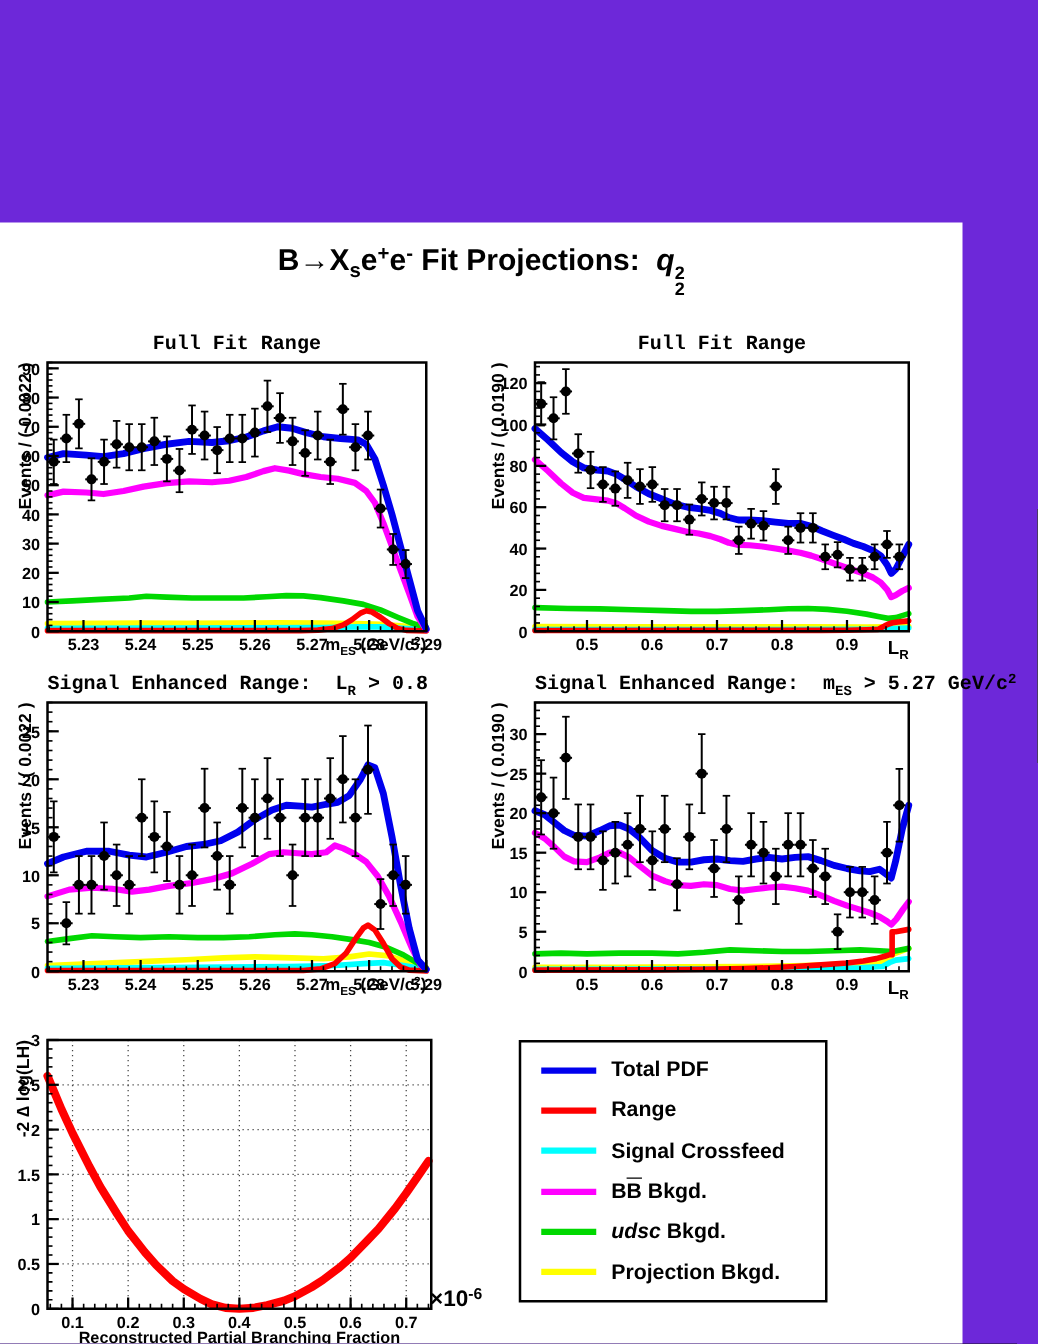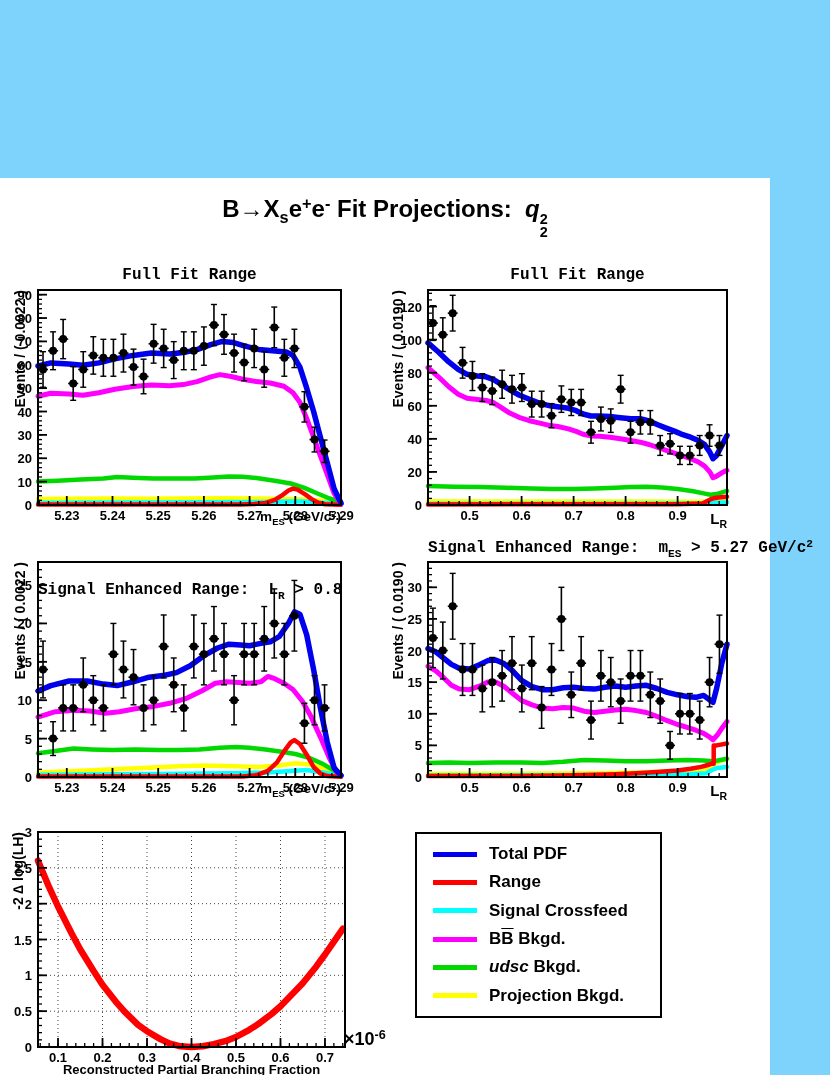--- a/index.html
+++ b/index.html
@@ -1,36 +1,36 @@
 <!DOCTYPE html>
 <html><head>
 <meta charset="utf-8">
 <style>
   html,body{margin:0;padding:0;background:#000;}
-  .page{position:relative;width:830px;height:1075px;background:#7dd3fc;overflow:hidden;
+  .page{position:relative;width:830px;height:1075px;background:#6d28d9;overflow:hidden;
         font-family:"Liberation Sans",sans-serif;font-weight:bold;color:#000;}
   .canvas{position:absolute;left:0;top:178px;width:770px;height:897px;background:#fff;}
   .main-title{position:absolute;left:0;top:16px;width:770px;text-align:center;
               font-size:24px;white-space:pre;}
   .main-title sub{font-size:0.68em;vertical-align:-0.35em;}
   .main-title sup{font-size:0.68em;vertical-align:0.5em;}
   .qi{font-style:italic;}
   .stack{display:inline-flex;flex-direction:column;font-size:0.6em;line-height:0.9;
          vertical-align:-0.45em;}
   .ptitle{position:absolute;text-align:center;font-size:16px;white-space:pre;font-family:Liberation Mono, monospace;}
   .ptitle sub{font-size:0.7em;vertical-align:-0.45em;}
   .ptitle sup{font-size:0.7em;vertical-align:0.45em;}
   .ylab{position:absolute;width:215px;transform:rotate(-90deg);transform-origin:0 0;
         text-align:right;font-size:14px;white-space:pre;}
   .xlab{position:absolute;font-size:13.5px;white-space:pre;}
   .xlab sub{font-size:0.7em;vertical-align:-0.4em;}
   .xlab sup{font-size:0.7em;vertical-align:0.45em;}
   .plot{position:absolute;overflow:visible;}
   .plot text{font-family:"Liberation Sans",sans-serif;font-weight:bold;font-size:13px;fill:#000;}
-  .legend{position:absolute;left:415px;top:654px;width:247px;height:186px;background:#fff;
+  .legend{position:absolute;left:415px;top:654px;width:247px;height:210px;background:#fff;
           border:2px solid #000;box-sizing:border-box;display:flex;flex-direction:column;
           justify-content:space-around;padding:6px 0;}
   .legend-item{display:flex;align-items:center;gap:12px;padding-left:16px;font-size:17px;white-space:pre;}
   .legend-swatch{width:44px;height:5px;flex:0 0 44px;}
   .ov{text-decoration:overline;}
   .it{font-style:italic;}
 </style>
 </head>
 <body>
 
@@ -554,21 +554,21 @@
         <text x="-6" y="120.76923076923076" text-anchor="end">60</text>
         <line x1="0" x2="9" y1="82.69230769230768" y2="82.69230769230768" stroke="#000" stroke-width="1.8"></line>
         <text x="-6" y="87.69230769230768" text-anchor="end">80</text>
         <line x1="0" x2="9" y1="49.61538461538461" y2="49.61538461538461" stroke="#000" stroke-width="1.8"></line>
         <text x="-6" y="54.61538461538461" text-anchor="end">100</text>
         <line x1="0" x2="9" y1="16.53846153846152" y2="16.53846153846152" stroke="#000" stroke-width="1.8"></line>
         <text x="-6" y="21.53846153846152" text-anchor="end">120</text>
       </svg>
     <div class="xlab" style="left:680px;top:332px;width:47px;text-align:right;font-size:15px;"><span>L</span><sub>R</sub></div>
 
-    <div class="ptitle" style="left:38px;top:360px;width:303px;white-space:nowrap;margin-top:42px;"><span style="white-space:pre;">Signal Enhanced Range:&nbsp; L</span><sub>R</sub><span style="white-space:pre;"> &gt; 0.8</span><sup></sup></div>
+    <div class="ptitle" style="left:38px;top:360px;width:303px;white-space:nowrap;"><span style="white-space:pre;">Signal Enhanced Range:&nbsp; L</span><sub>R</sub><span style="white-space:pre;"> &gt; 0.8</span><sup></sup></div>
     <div class="ylab" style="left:12px;top:599px;">Events / ( 0.0022 )</div>
     <svg class="plot" style="left:38px;top:384px;" width="303" height="215" viewBox="0 0 303 215">
         <polyline points="0.0,210.4 37.9,208.9 74.5,207.3 111.1,205.8 140.8,204.3 165.9,203.5 195.6,204.3 220.7,205.0 241.3,203.5 257.3,201.2 273.3,202.7 287.0,207.3 303.0,211.9" fill="none" stroke="#ffff00" stroke-width="4.5" stroke-linejoin="round" stroke-linecap="round"></polyline>
         <polyline points="0.0,212.7 120.2,211.9 193.3,211.2 229.9,210.4 252.7,208.9 268.7,208.1 284.7,210.4 303.0,213.5" fill="none" stroke="#00ffff" stroke-width="4.5" stroke-linejoin="round" stroke-linecap="round"></polyline>
         <polyline points="0.0,191.2 17.4,188.9 35.6,186.6 53.9,187.4 74.5,188.1 97.3,187.4 120.2,188.1 140.8,188.1 161.3,187.4 181.9,185.8 197.9,185.1 211.6,185.8 227.6,187.4 243.6,189.7 257.3,192.0 271.0,195.8 284.7,201.9 293.9,207.3 303.0,212.7" fill="none" stroke="#00d800" stroke-width="4.5" stroke-linejoin="round" stroke-linecap="round"></polyline>
         <polyline points="0.0,214.4 204.7,214.4 218.5,213.1 229.9,208.9 239.0,200.4 245.9,189.7 252.7,180.4 256.4,178.1 261.9,182.0 268.7,192.7 275.6,205.0 282.4,211.5 289.3,214.1 303.0,214.8" fill="none" stroke="#ff0000" stroke-width="4.5" stroke-linejoin="round" stroke-linecap="round"></polyline>
         <polyline points="0.0,155.1 17.4,149.7 35.6,148.2 51.6,149.0 67.6,151.3 81.3,149.7 97.3,146.7 115.6,144.4 131.6,141.3 147.6,136.7 163.6,129.0 177.3,121.3 188.7,119.8 200.2,120.6 211.6,121.3 223.0,119.8 229.9,114.4 236.7,116.7 245.9,121.3 255.0,127.5 264.2,139.0 273.3,155.1 282.4,175.1 291.6,196.6 298.4,209.6 303.0,213.5" fill="none" stroke="#ff00ff" stroke-width="5" stroke-linejoin="round" stroke-linecap="round"></polyline>
         <polyline points="0.0,129.0 12.8,123.6 31.1,119.0 49.4,119.0 65.4,122.1 79.1,123.6 95.1,119.8 111.1,115.2 124.8,113.6 138.5,110.6 152.2,103.7 165.9,93.7 179.6,86.0 191.0,82.2 202.5,82.9 211.6,83.7 223.0,81.4 232.2,79.9 241.3,74.5 250.4,61.4 256.4,49.9 261.9,52.2 268.7,72.9 275.6,107.5 282.4,145.9 289.3,180.4 296.1,205.8 303.0,213.5" fill="none" stroke="#0000ee" stroke-width="5.5" stroke-linejoin="round" stroke-linecap="round"></polyline>
         <line x1="5.027149321267427" x2="5.027149321267427" y1="79.08928571428572" y2="135.91071428571428" stroke="#000" stroke-width="1.6"></line>
         <line x1="2.0271493212674274" x2="8.027149321267427" y1="79.08928571428572" y2="79.08928571428572" stroke="#000" stroke-width="1.4"></line>

